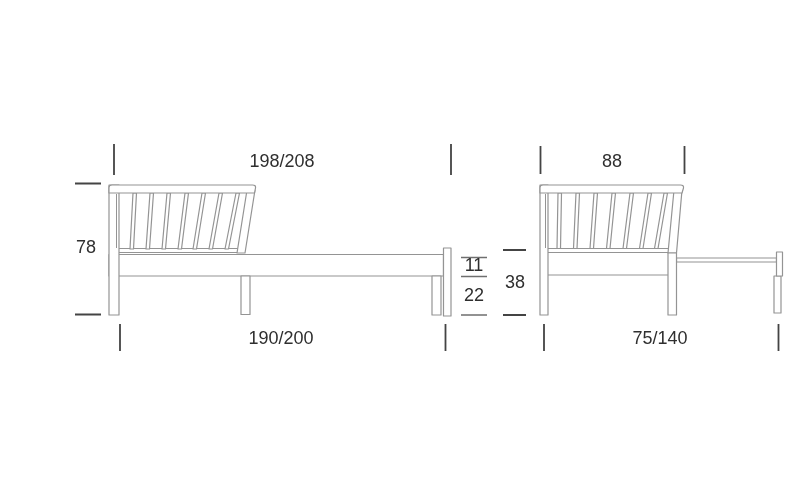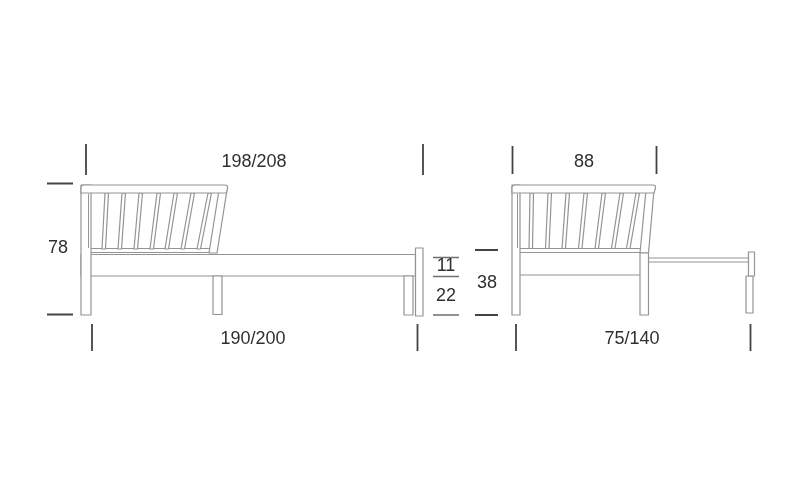--- a/index.html
+++ b/index.html
@@ -9,21 +9,21 @@
     --dimension-secondary:#6f6f6f;
     --text:#2f2f2f;
   }
   html,body{margin:0;padding:0;}
   body{
     width:800px;height:500px;
     background:var(--background);
     font-family:"Liberation Sans",sans-serif;
     overflow:hidden;
   }
-  .stage{position:relative;width:723px;height:500px;background:var(--background);}
+  .stage{position:relative;width:723px;height:500px;background:var(--background);margin-left:28px;}
   svg{display:block;}
   
   .o{fill:#ffffff;stroke:var(--outline);stroke-width:1.2;stroke-linejoin:round;}
   .ln{fill:none;stroke:var(--outline);stroke-width:1.2;stroke-linecap:butt;}
   .thin{fill:none;stroke:var(--outline);stroke-width:1;}
   .dim{fill:none;stroke:var(--dimension);stroke-width:1.8;stroke-linecap:butt;}
   .dim2{fill:none;stroke:var(--dimension-secondary);stroke-width:1.5;}
   text{font-family:"Liberation Sans",sans-serif;font-size:18px;fill:var(--text);}
   .mid{text-anchor:middle;}
 </style>

